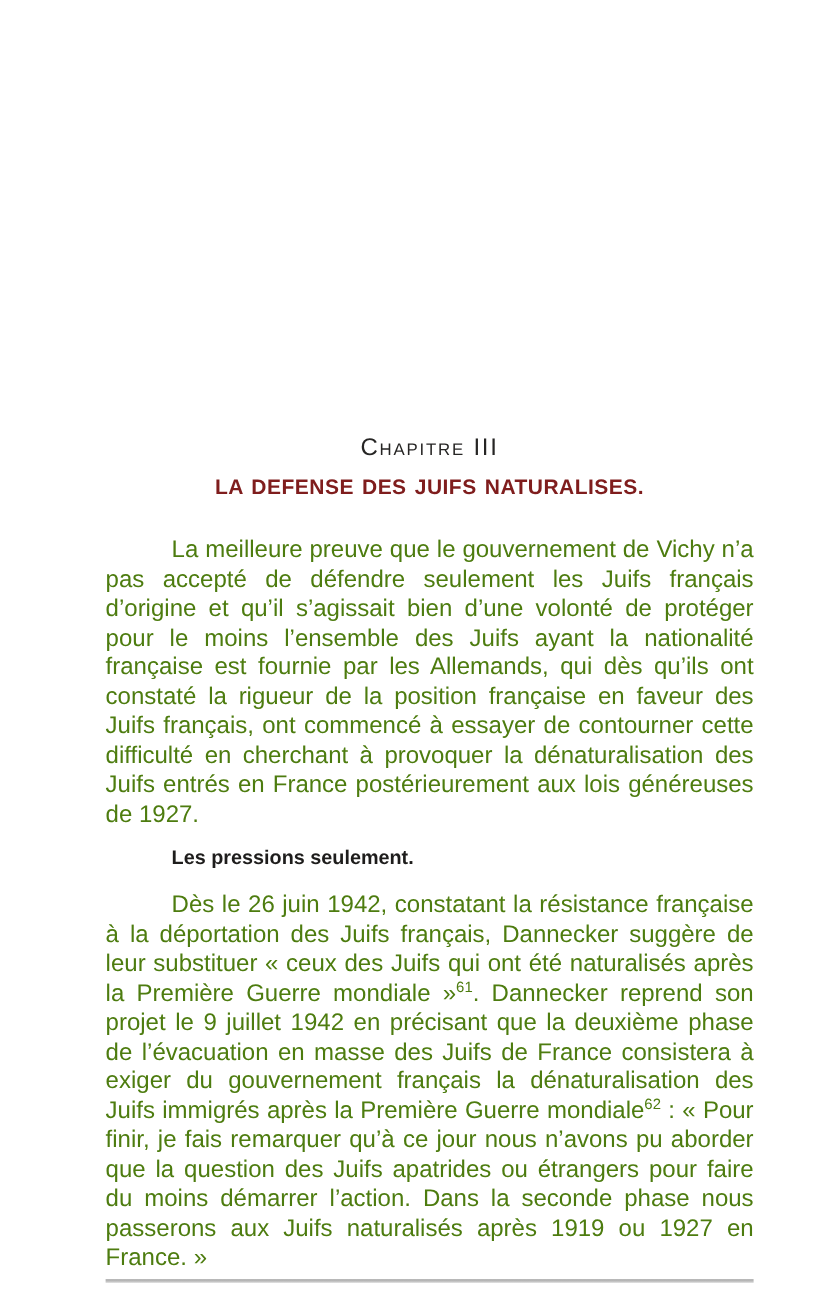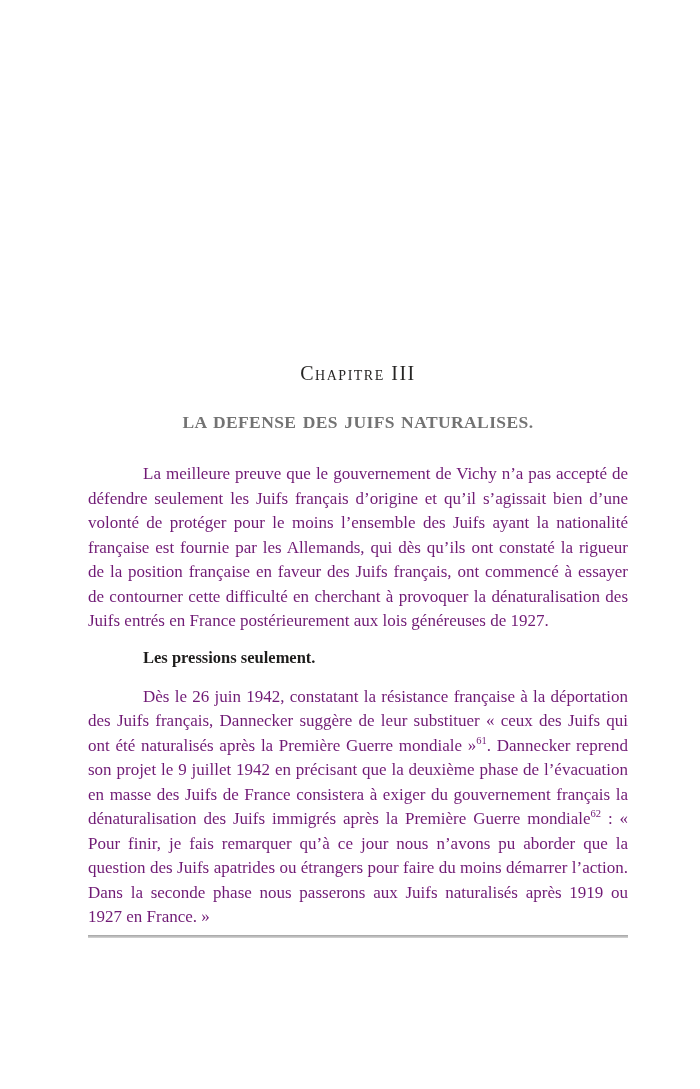--- a/index.html
+++ b/index.html
@@ -4,51 +4,51 @@
 <style>
   * { margin: 0; padding: 0; box-sizing: border-box; }
   html, body { background: #ffffff; }
   .page {
     position: relative;
     width: 700px;
     height: 1089px;
     margin: 0 auto;
     background: #ffffff;
     color: #2e2d2b;
-    font-family: Liberation Serif, serif;
+    font-family: Liberation Sans, sans-serif;
     overflow: hidden;
     padding-left: 88px;
     padding-right: 72px;
   }
   .chapter-heading {
     margin-top: 362px;
     text-align: center;
     font-variant: small-caps;
     font-size: 20px;
     line-height: 22px;
     letter-spacing: 1.5px;
     color: #262524;
   }
   .page-title {
-    margin-top: 28px;
+    margin-top: 12px;
     text-align: center;
     font-weight: 700;
     font-size: 17.5px;
     line-height: 20px;
     letter-spacing: 0.4px;
     word-spacing: 1.5px;
-    color: #737373;
+    color: #7f1d1d;
   }
   .body-para {
     margin-top: 30px;
-    font-size: 17px;
+    font-size: 20px;
     line-height: 24.5px;
     text-align: justify;
     text-indent: 55px;
-    color: #701a75;
+    color: #4d7c0f;
   }
   .body-para sup {
     font-size: 0.62em;
     line-height: 0;
     vertical-align: super;
     letter-spacing: 0;
   }
   .section-subheading {
     margin-top: 15px;
     margin-left: 55px;

